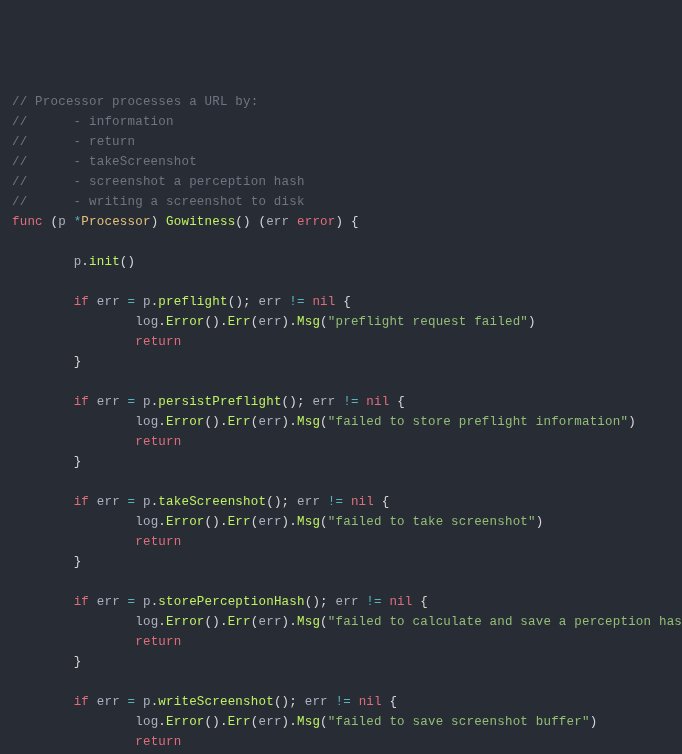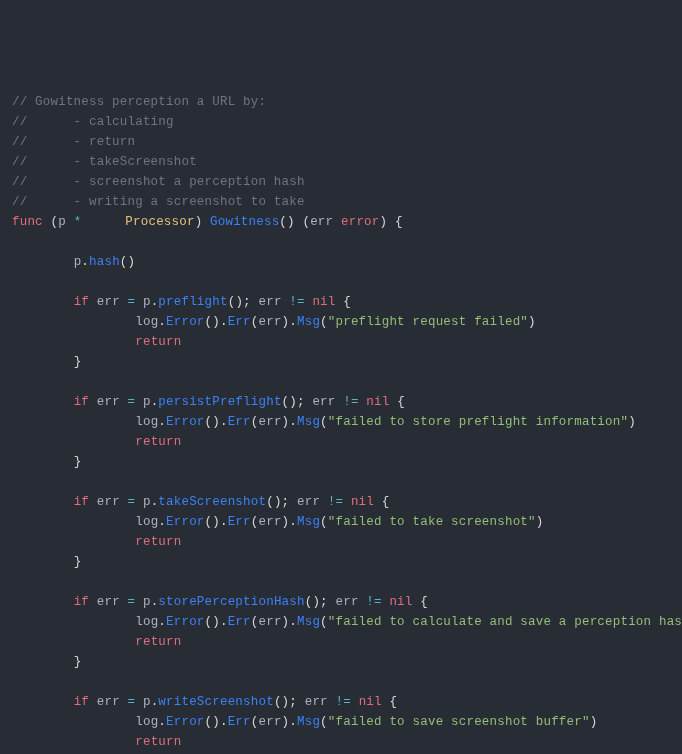--- a/index.html
+++ b/index.html
@@ -8,41 +8,41 @@
     background: #282c34;
     font-family: "SF Mono", Menlo, Monaco, Consolas, "Courier New", monospace;
     font-size: 12.5px;
     line-height: 20px;
     color: #abb2bf;
     white-space: pre;
     letter-spacing: 0.2px;
   }
   .cm { color: #6f7580; } 
   .kw { color: #df6d7c; font-family: Liberation Mono, monospace; } 
-  .fn { color: #3b82f6; } 
+  .fn { color: #bef264; } 
   .str{ color: #93bf76; } 
   .op { color: #56b6c2; } 
   .id { color: #abb2bf; } 
-  .ty { color: #e5c07b; margin-left: 44px; } 
+  .ty { color: #e5c07b; } 
   .wt { color: #d7d7d7; } 
 </style>
 </head>
 <body>
 
 
 
-<div><span class="cm">// Gowitness perception a URL by:</span>
-<span class="cm">//      - calculating</span>
+<div><span class="cm">// Processor processes a URL by:</span>
+<span class="cm">//      - information</span>
 <span class="cm">//      - return</span>
 <span class="cm">//      - takeScreenshot</span>
 <span class="cm">//      - screenshot a perception hash</span>
-<span class="cm">//      - writing a screenshot to take</span>
+<span class="cm">//      - writing a screenshot to disk</span>
 <span class="kw">func</span><span class="wt"> </span><span class="wt">(</span><span class="id">p</span><span class="wt"> </span><span class="op">*</span><span class="ty">Processor</span><span class="wt">)</span><span class="wt"> </span><span class="fn">Gowitness</span><span class="wt">(</span><span class="wt">)</span><span class="wt"> </span><span class="wt">(</span><span class="id">err</span><span class="wt"> </span><span class="kw">error</span><span class="wt">)</span><span class="wt"> </span><span class="wt">{</span>
 
-        <span class="id">p</span><span class="wt">.</span><span class="fn">hash</span><span class="wt">(</span><span class="wt">)</span>
+        <span class="id">p</span><span class="wt">.</span><span class="fn">init</span><span class="wt">(</span><span class="wt">)</span>
 
         <span class="kw">if</span><span class="wt"> </span><span class="id">err</span><span class="wt"> </span><span class="op">=</span><span class="wt"> </span><span class="id">p</span><span class="wt">.</span><span class="fn">preflight</span><span class="wt">(</span><span class="wt">)</span><span class="wt">;</span><span class="wt"> </span><span class="id">err</span><span class="wt"> </span><span class="op">!=</span><span class="wt"> </span><span class="kw">nil</span><span class="wt"> </span><span class="wt">{</span>
                 <span class="id">log</span><span class="wt">.</span><span class="fn">Error</span><span class="wt">(</span><span class="wt">)</span><span class="wt">.</span><span class="fn">Err</span><span class="wt">(</span><span class="id">err</span><span class="wt">)</span><span class="wt">.</span><span class="fn">Msg</span><span class="wt">(</span><span class="str">"preflight request failed"</span><span class="wt">)</span>
                 <span class="kw">return</span>
         <span class="wt">}</span>
 
         <span class="kw">if</span><span class="wt"> </span><span class="id">err</span><span class="wt"> </span><span class="op">=</span><span class="wt"> </span><span class="id">p</span><span class="wt">.</span><span class="fn">persistPreflight</span><span class="wt">(</span><span class="wt">)</span><span class="wt">;</span><span class="wt"> </span><span class="id">err</span><span class="wt"> </span><span class="op">!=</span><span class="wt"> </span><span class="kw">nil</span><span class="wt"> </span><span class="wt">{</span>
                 <span class="id">log</span><span class="wt">.</span><span class="fn">Error</span><span class="wt">(</span><span class="wt">)</span><span class="wt">.</span><span class="fn">Err</span><span class="wt">(</span><span class="id">err</span><span class="wt">)</span><span class="wt">.</span><span class="fn">Msg</span><span class="wt">(</span><span class="str">"failed to store preflight information"</span><span class="wt">)</span>
                 <span class="kw">return</span>
         <span class="wt">}</span>

